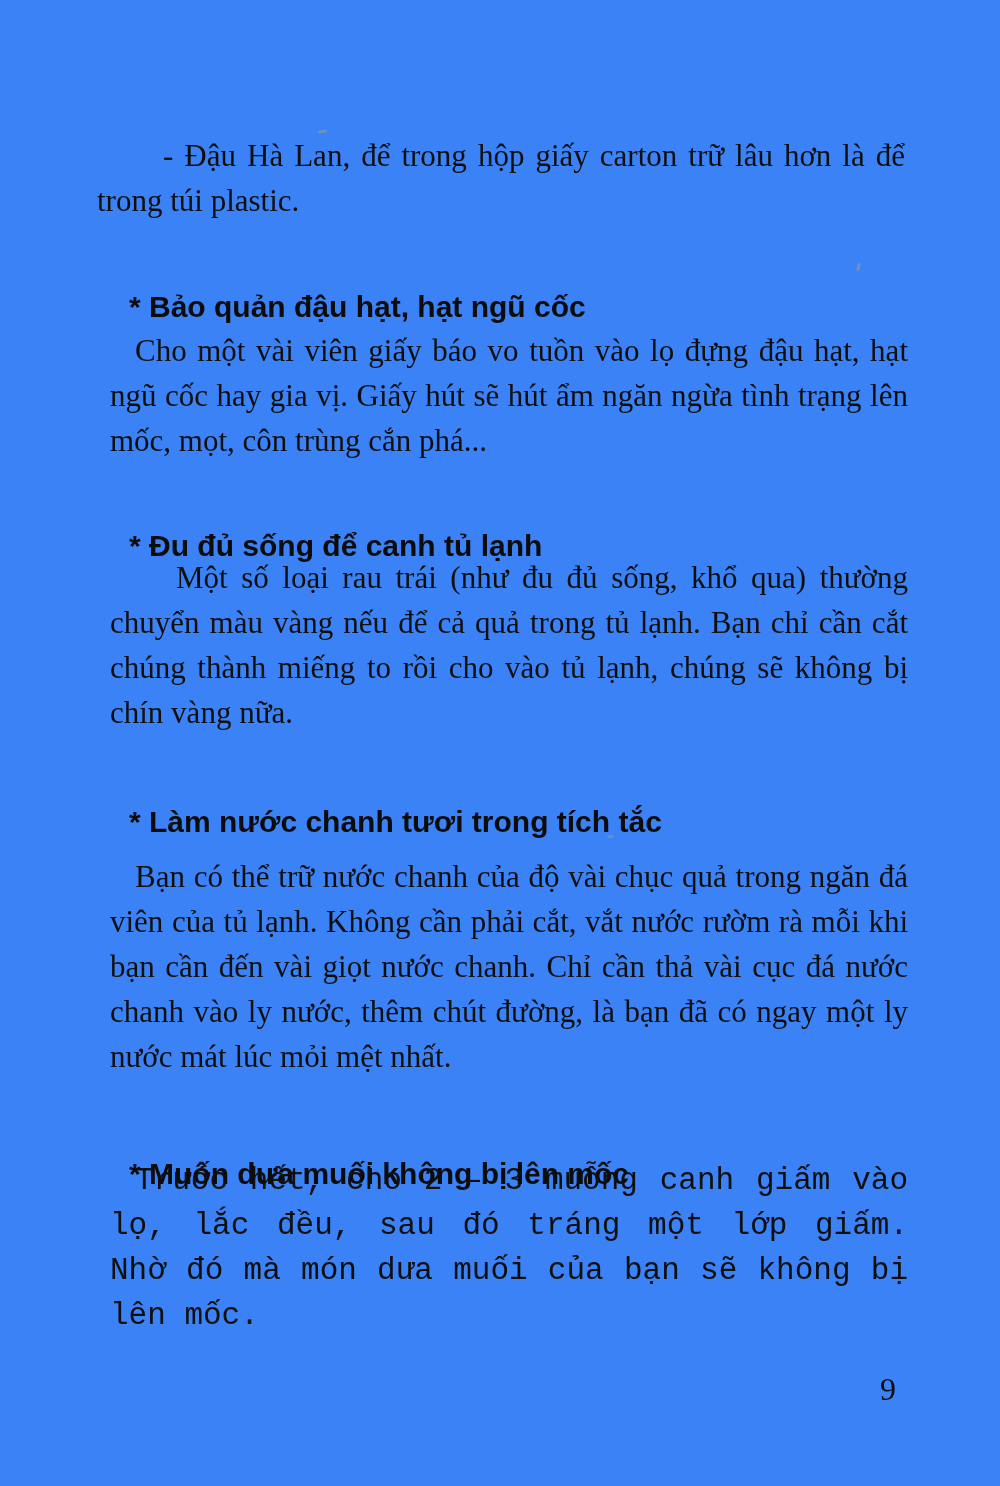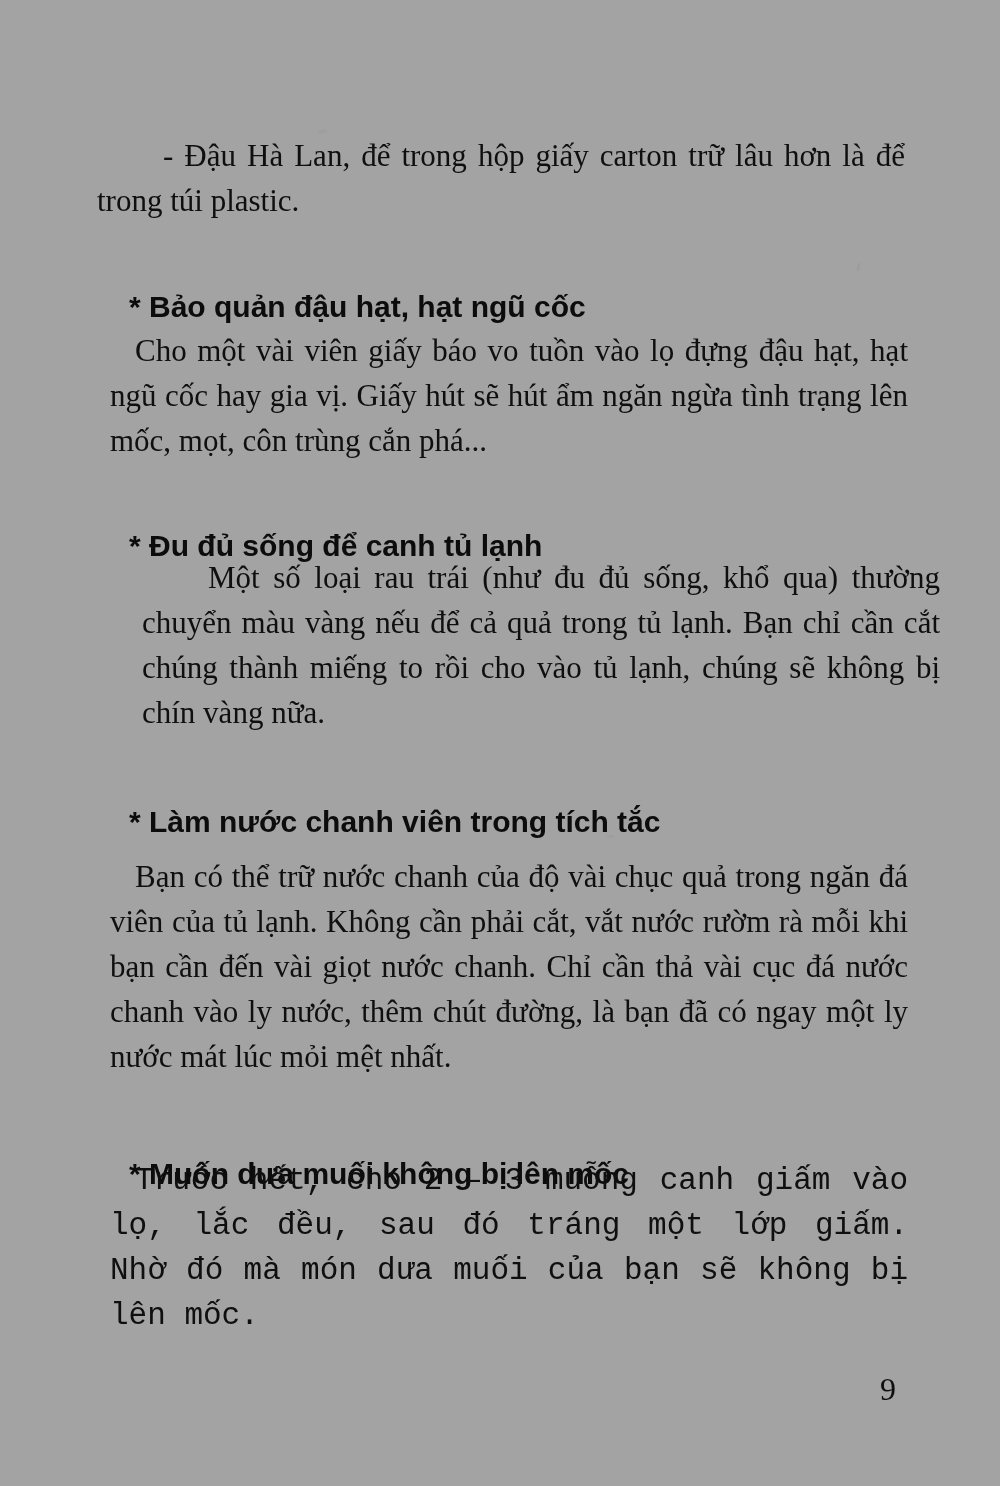--- a/index.html
+++ b/index.html
@@ -11,21 +11,21 @@
     width: 1000px;
     height: 1486px;
     position: relative;
     overflow: hidden;
     font-family: "Liberation Serif", serif;
     color: #0f0f0f;
   }
   .page {
     position: absolute;
     inset: 0;
-    background: #a3a3a3;
+    background: #3b82f6;
   }
   .content {
     position: absolute;
     left: 110px;
     top: 0;
     width: 798px;
     height: 100%;
   }
   .para {
     position: absolute;
@@ -51,21 +51,21 @@
     white-space: nowrap;
     color: #0c0c0c;
   }
   .ind-lg { text-indent: 66px; }
   .ind-sm { text-indent: 25px; }
 
   #para-1 { top: 133px;  left: -13px; width: 808px; }
   #head-1 { top: 267px; }
   #para-2 { top: 328px; }
   #head-2 { top: 506px; }
-  #para-3 { top: 555px; margin-left: 32px; }
+  #para-3 { top: 555px; }
   #head-3 { top: 782px; }
   #para-4 { top: 838px; margin-top: 16px; }
   #head-4 { top: 1134px; }
   #para-5 { top: 1158px; font-family: Liberation Mono, monospace; }
 
   .page-number {
     position: absolute;
     left: 880px;
     top: 1367px;
     font-family: "Liberation Serif", serif;
@@ -91,21 +91,21 @@
     <p id="para-1" class="para ind-lg">- Đậu Hà Lan, để trong hộp giấy carton trữ lâu hơn là để trong túi plastic.</p>
 
     <h2 id="head-1" class="heading">* Bảo quản đậu hạt, hạt ngũ cốc</h2>
 
     <p id="para-2" class="para ind-sm">Cho một vài viên giấy báo vo tuồn vào lọ đựng đậu hạt, hạt ngũ cốc hay gia vị. Giấy hút sẽ hút ẩm ngăn ngừa tình trạng lên mốc, mọt, côn trùng cắn phá...</p>
 
     <h2 id="head-2" class="heading">* Đu đủ sống để canh tủ lạnh</h2>
 
     <p id="para-3" class="para ind-lg">Một số loại rau trái (như đu đủ sống, khổ qua) thường chuyển màu vàng nếu để cả quả trong tủ lạnh. Bạn chỉ cần cắt chúng thành miếng to rồi cho vào tủ lạnh, chúng sẽ không bị chín vàng nữa.</p>
 
-    <h2 id="head-3" class="heading">* Làm nước chanh viên trong tích tắc</h2>
+    <h2 id="head-3" class="heading">* Làm nước chanh tươi trong tích tắc</h2>
 
     <p id="para-4" class="para ind-sm">Bạn có thể trữ nước chanh của độ vài chục quả trong ngăn đá viên của tủ lạnh. Không cần phải cắt, vắt nước rườm rà mỗi khi bạn cần đến vài giọt nước chanh. Chỉ cần thả vài cục đá nước chanh vào ly nước, thêm chút đường, là bạn đã có ngay một ly nước mát lúc mỏi mệt nhất.</p>
 
     <h2 id="head-4" class="heading">* Muốn dưa muối không bị lên mốc</h2>
 
     <p id="para-5" class="para ind-sm">Trước hết, cho 2 – 3 muỗng canh giấm vào lọ, lắc đều, sau đó tráng một lớp giấm. Nhờ đó mà món dưa muối của bạn sẽ không bị lên mốc.</p>
 
   </div>
 
   <div class="page-number">9</div>

